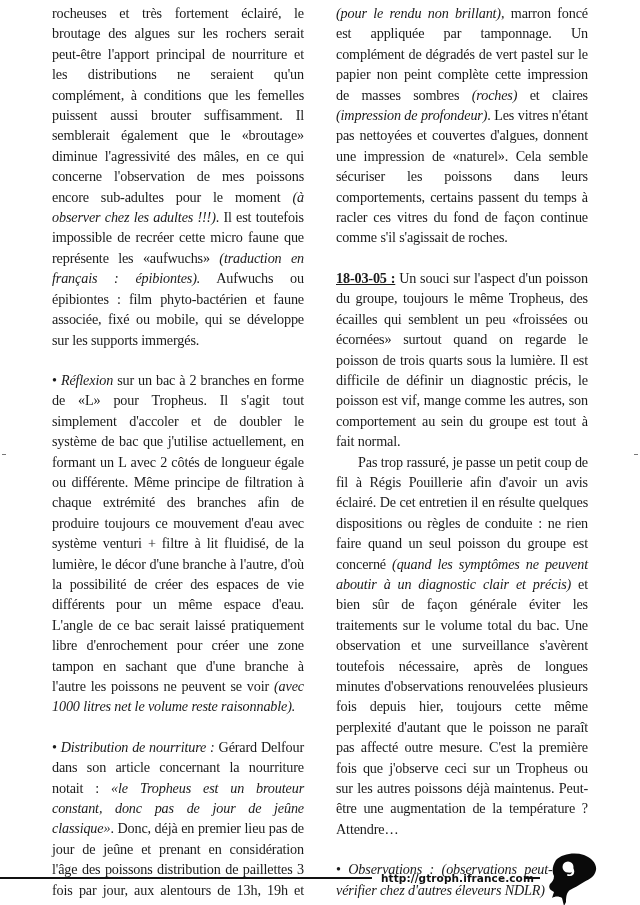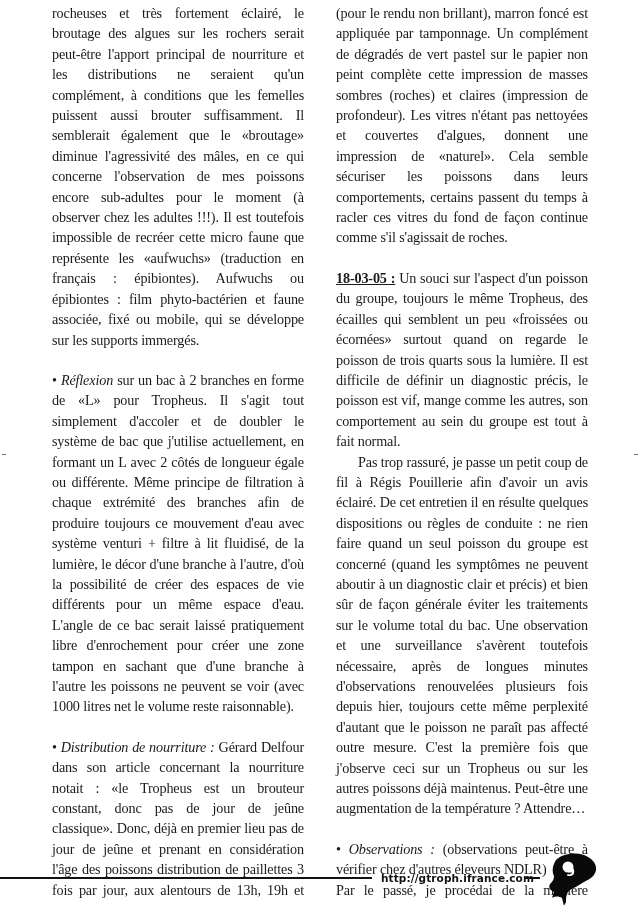--- a/index.html
+++ b/index.html
@@ -35,21 +35,21 @@
     }
     .para {
       margin: 0;
     }
     .para + .gap {
       height: 20px;
     }
     .gap { height: 20px; }
     .indent { text-indent: 22px; }
     .bi { font-weight: normal; font-style: italic; }
-    .it { }
+    .it { font-style: italic; }
     .date {
       font-weight: bold;
       text-decoration: underline;
     }
     .footer {
       position: absolute;
       left: 0;
       top: 868px;
       width: 640px;
       height: 30px;

